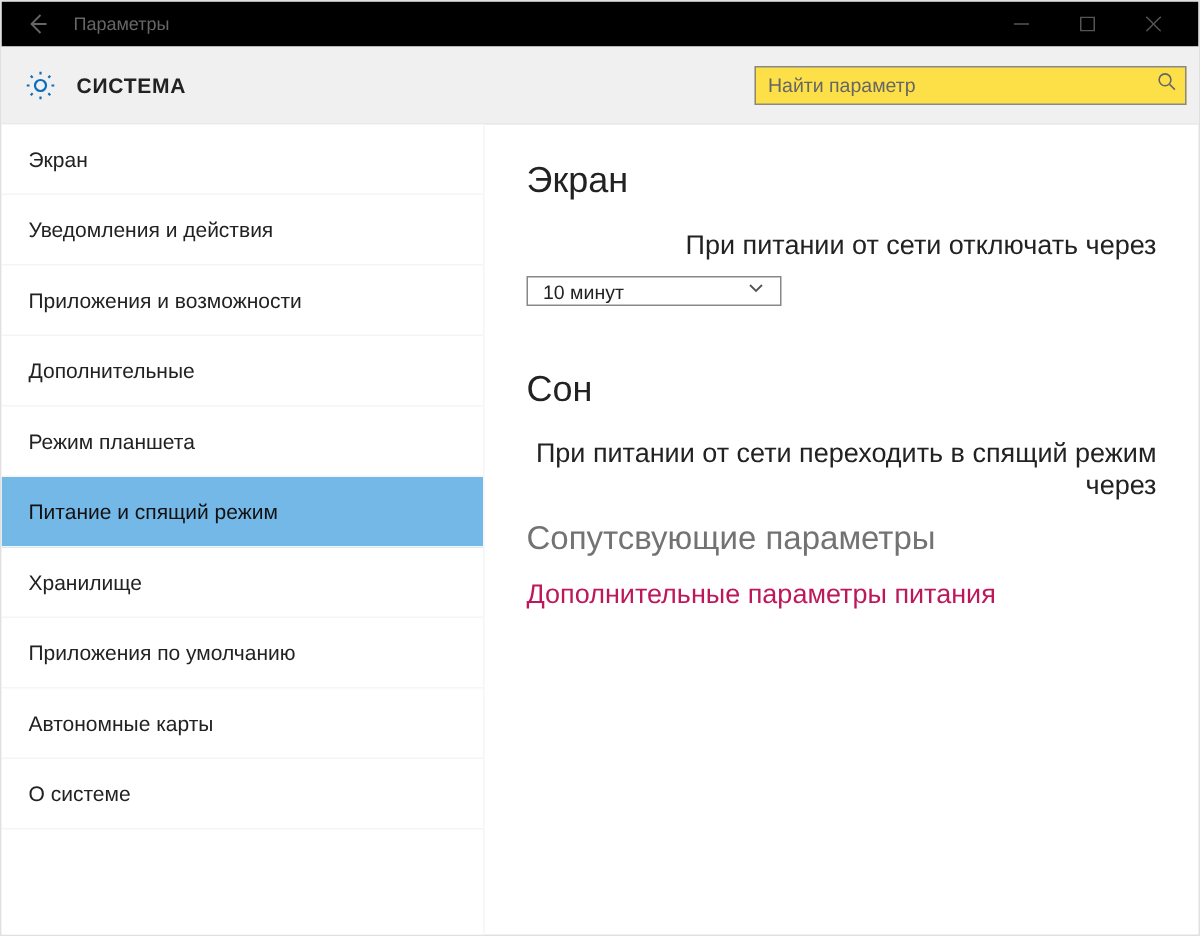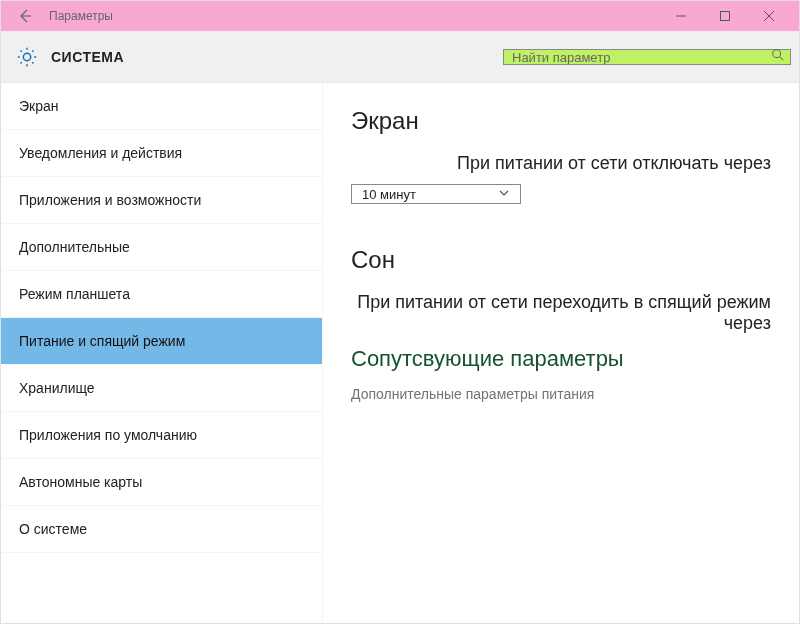--- a/index.html
+++ b/index.html
@@ -1,50 +1,50 @@
 <!DOCTYPE html>
 <html><head>
   <meta charset="utf-8">
   <style>
     * { margin: 0; padding: 0; box-sizing: border-box; font-family: "Segoe UI", Tahoma, sans-serif; }
     body { width: 800px; height: 624px; background: #fff; overflow: hidden; border: 1px solid #e0e0e0; }
 
     
-    .titlebar { height: 30px; background: #f9a8d4; display: flex; align-items: center; padding: 0 8px; }
+    .titlebar { height: 30px; background: #000000; display: flex; align-items: center; padding: 0 8px; }
     .titlebar .back { width: 32px; height: 30px; display: flex; align-items: center; justify-content: center; color: #666; cursor: pointer; }
     .titlebar .title { font-size: 12px; color: #666; margin-left: 8px; }
     .titlebar .winctrl { margin-left: auto; display: flex; }
     .titlebar .winctrl .btn { width: 44px; height: 30px; display: flex; align-items: center; justify-content: center; color: #555; cursor: pointer; }
 
     
     .headerbar { height: 52px; background: #f0f0f0; display: flex; align-items: center; padding: 0 8px 0 14px; border-bottom: 1px solid #e8e8e8; }
     .headerbar .gear { width: 24px; height: 24px; color: #0a6ebd; display: flex; align-items: center; justify-content: center; margin-right: 12px; }
     .headerbar .section-title { font-weight: 700; font-size: 14px; color: #222; letter-spacing: 0.5px; }
     .searchwrap { margin-left: auto; position: relative; }
-    .searchbox { width: 288px; height: 16px; border: 1px solid #888; background: #bef264; padding: 0 32px 0 8px; font-size: 13px; color: #333; outline: none; }
+    .searchbox { width: 288px; height: 26px; border: 1px solid #888; background: #fde047; padding: 0 32px 0 8px; font-size: 13px; color: #333; outline: none; }
     .searchbox::placeholder { color: #666; }
     .searchicon { position: absolute; right: 6px; top: 50%; transform: translateY(-50%); color: #666; pointer-events: none; }
 
     
     .content { display: flex; height: calc(624px - 30px - 52px); }
 
     
     .sidebar { width: 322px; background: #fff; overflow-y: auto; border-right: 1px solid #f5f5f5; }
     .sidebar-item { height: 47px; display: flex; align-items: center; padding: 0 18px; font-size: 14px; color: #222; cursor: pointer; border-bottom: 1px solid #f5f5f5; }
     .sidebar-item.selected { background: #74b8e8; color: #111; }
 
     
     .mainpanel { flex: 1; padding: 24px 28px; overflow-y: auto; }
     .section-h { font-size: 24px; font-weight: 400; color: #222; margin-bottom: 18px; }
     .field-label { font-size: 18px; color: #222; margin-bottom: 10px; text-align: right; }
     .dropdown { width: 170px; height: 20px; border: 1px solid #888; background: #fff; display: flex; align-items: center; padding: 0 10px; cursor: pointer; position: relative; margin-bottom: 42px; }
     .dropdown-text { font-size: 13px; color: #222; }
     .dropdown-chev { position: absolute; right: 10px; top: 50%; transform: translateY(-50%); color: #555; }
-    .related-h { font-size: 22px; font-weight: 400; color: #14532d; margin-top: 12px; margin-bottom: 14px; }
-    .link { font-size: 14px; color: #737373; cursor: pointer; }
+    .related-h { font-size: 22px; font-weight: 400; color: #737373; margin-top: 12px; margin-bottom: 14px; }
+    .link { font-size: 18px; color: #be185d; cursor: pointer; }
   </style>
 </head>
 <body>
 
 <div class="titlebar">
   <div class="back">
     <svg width="16" height="16" viewBox="0 0 16 16">
         <path d="M10 2 L4 8 L10 14" stroke="currentColor" stroke-width="1.2" fill="none"></path>
         <line x1="4" y1="8" x2="14" y2="8" stroke="currentColor" stroke-width="1.2"></line>
       </svg>

